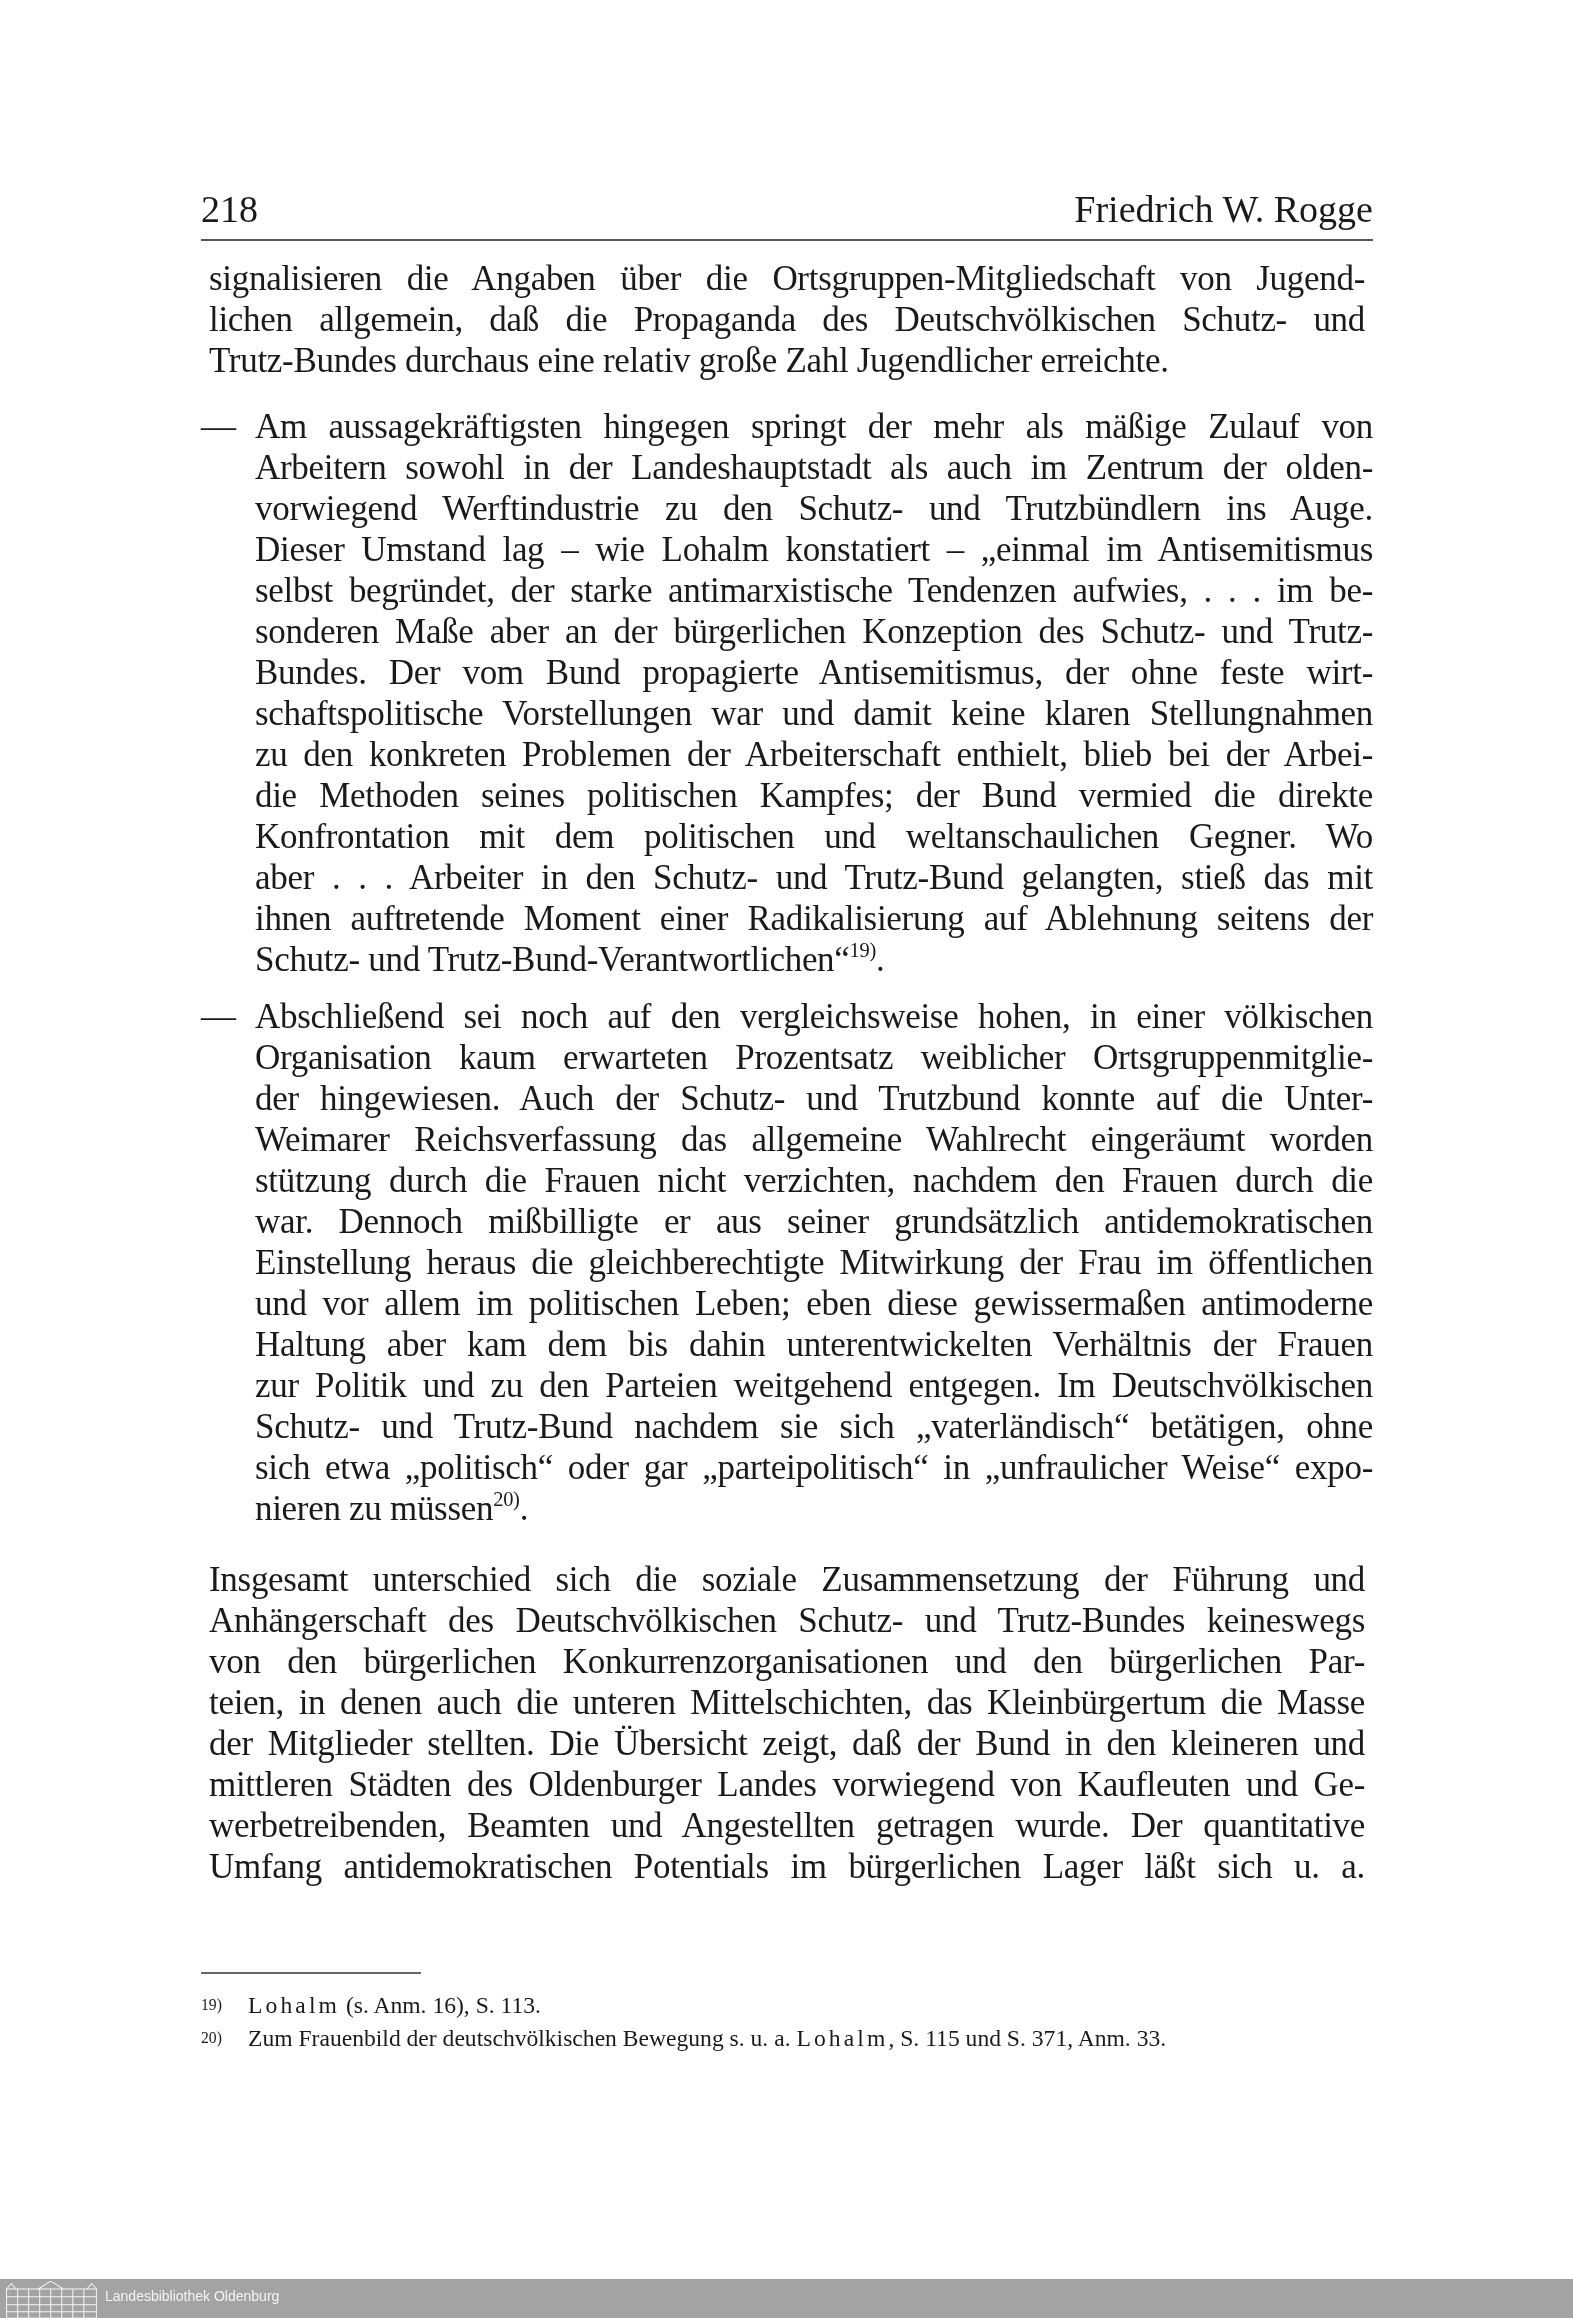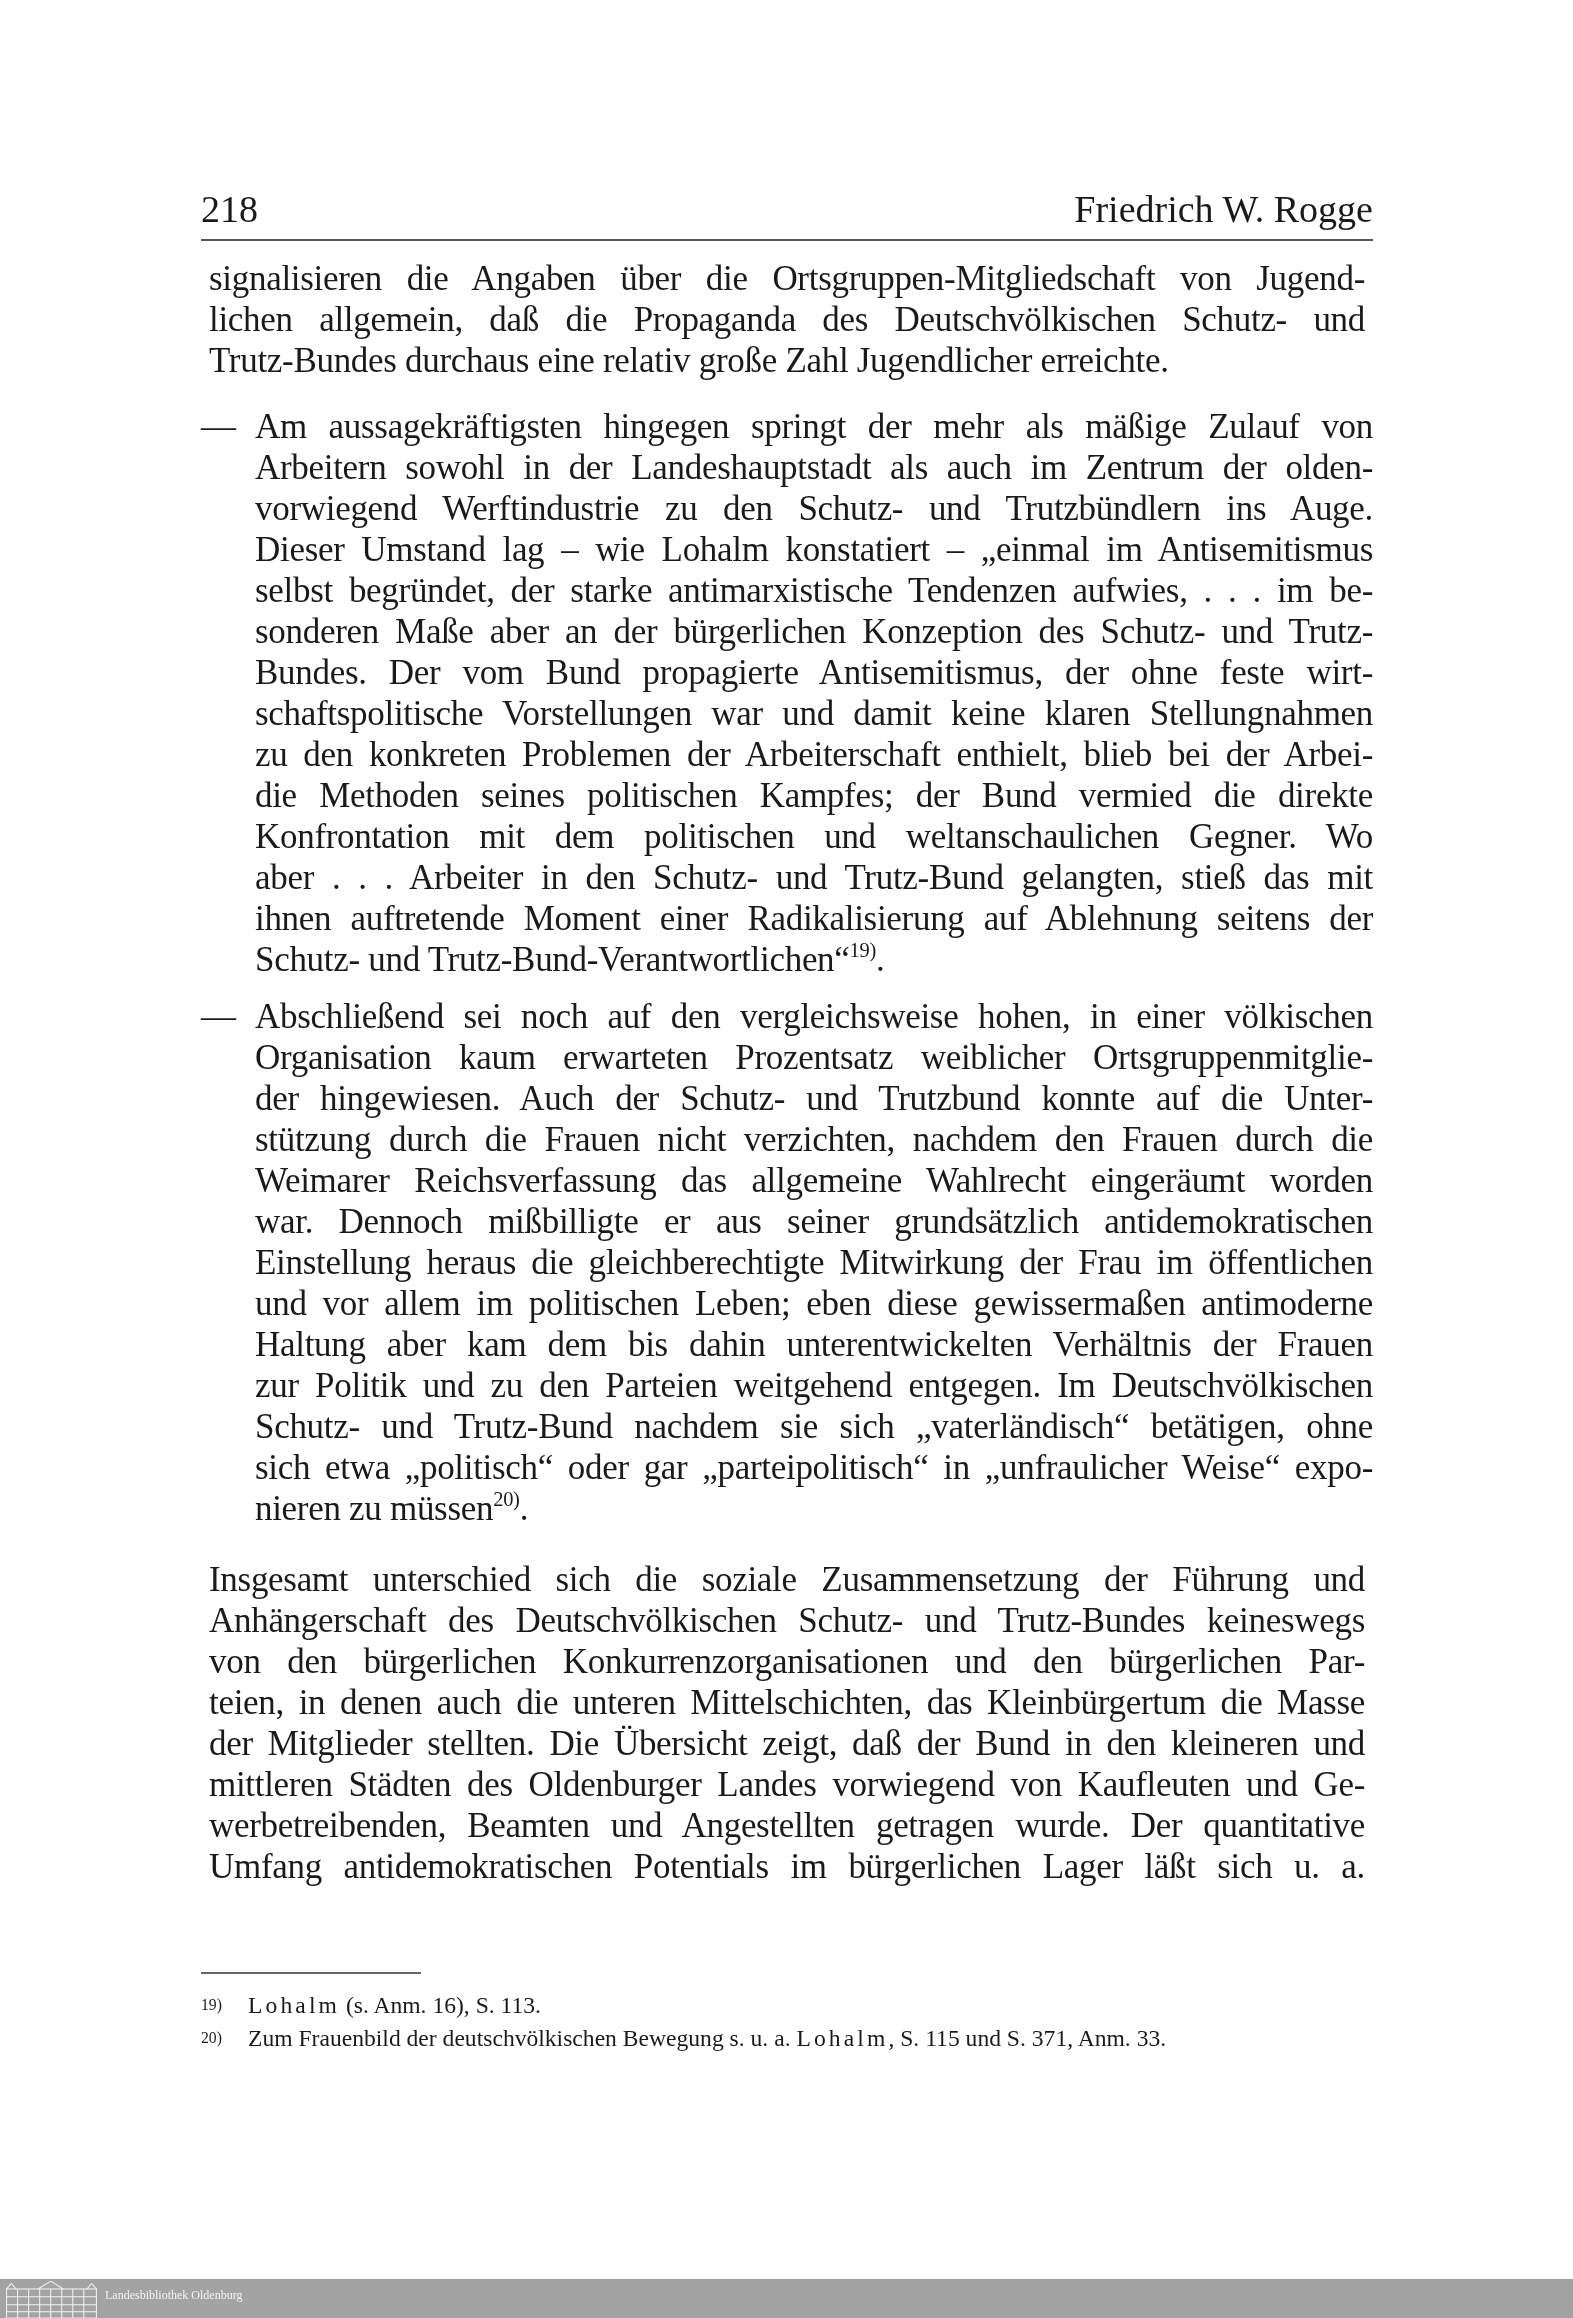--- a/index.html
+++ b/index.html
@@ -22,22 +22,22 @@
   .gap-lg { height:22px; }
   sup.fn { font-size:20.5px; vertical-align:14px; line-height:0; }
   .fn-rule { position:absolute; top:1972px; left:0; width:220px; height:1.6px; background:#666; }
   .footnotes { position:absolute; top:1991px; left:0; width:1172px; font-size:23.6px; line-height:28px; }
   .footnote { display:flex; }
   .fn-mark { width:47px; flex:none; }
   .fn-mark sup { font-size:15.7px; vertical-align:7.9px; }
   .spaced { letter-spacing:3.1px;margin-top:36px; }
   .footer-bar { position:absolute; left:0; top:2279px; width:1574px; height:39px; background:#a3a3a3; }
   .footer-logo { position:absolute; left:4.7px; top:1.6px; width:93px; height:38px; }
-  .footer-text { position:absolute; left:105px; top:9.4px; font-size:12px; color:#f4f4f4;
-                 font-family:Liberation Serif, serif; }
+  .footer-text { position:absolute; left:105px; top:9.4px; font-size:14px; color:#f4f4f4;
+                 font-family:Liberation Sans, sans-serif; }
 </style>
 </head>
 <body>
 
 <div class="page">
   <div class="header">
     <span class="page-number">218</span>
     <span class="running-title">Friedrich W. Rogge</span>
   </div>
   <div class="header-rule"></div>
@@ -67,22 +67,22 @@
       <span class="line">ihnen auftretende Moment einer Radikalisierung auf Ablehnung seitens der</span>
       <span class="line last"><span>Schutz- und Trutz-Bund-Verantwortlichen“</span><sup class="fn">19)</sup><span>.</span></span>
     </div>
     <div class="gap"></div>
 
     <div class="indent-block">
       <span class="dash">—</span>
       <span class="line">Abschließend sei noch auf den vergleichsweise hohen, in einer völkischen</span>
       <span class="line">Organisation kaum erwarteten Prozentsatz weiblicher Ortsgruppenmitglie-</span>
       <span class="line">der hingewiesen. Auch der Schutz- und Trutzbund konnte auf die Unter-</span>
+      <span class="line">Weimarer Reichsverfassung das allgemeine Wahlrecht eingeräumt worden</span>
       <span class="line">stützung durch die Frauen nicht verzichten, nachdem den Frauen durch die</span>
-      <span class="line">Weimarer Reichsverfassung das allgemeine Wahlrecht eingeräumt worden</span>
       <span class="line">war. Dennoch mißbilligte er aus seiner grundsätzlich antidemokratischen</span>
       <span class="line">Einstellung heraus die gleichberechtigte Mitwirkung der Frau im öffentlichen</span>
       <span class="line">und vor allem im politischen Leben; eben diese gewissermaßen antimoderne</span>
       <span class="line">Haltung aber kam dem bis dahin unterentwickelten Verhältnis der Frauen</span>
       <span class="line">zur Politik und zu den Parteien weitgehend entgegen. Im Deutschvölkischen</span>
       <span class="line">Schutz- und Trutz-Bund nachdem sie sich „vaterländisch“ betätigen, ohne</span>
       <span class="line">sich etwa „politisch“ oder gar „parteipolitisch“ in „unfraulicher Weise“ expo-</span>
       <span class="line last"><span>nieren zu müssen</span><sup class="fn">20)</sup><span>.</span></span>
     </div>
     <div class="gap-lg"></div>

